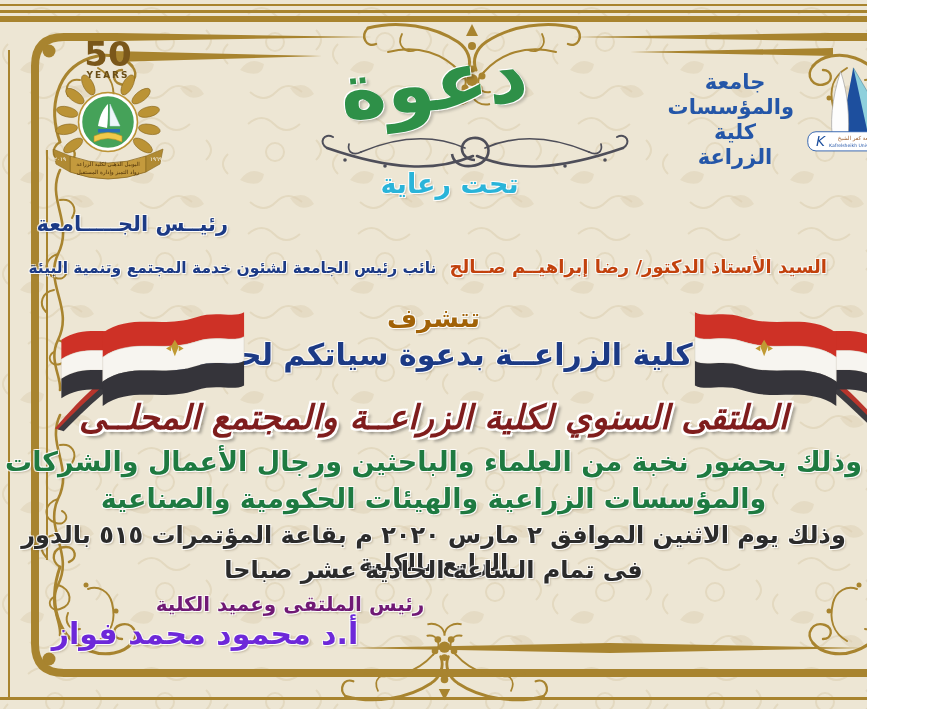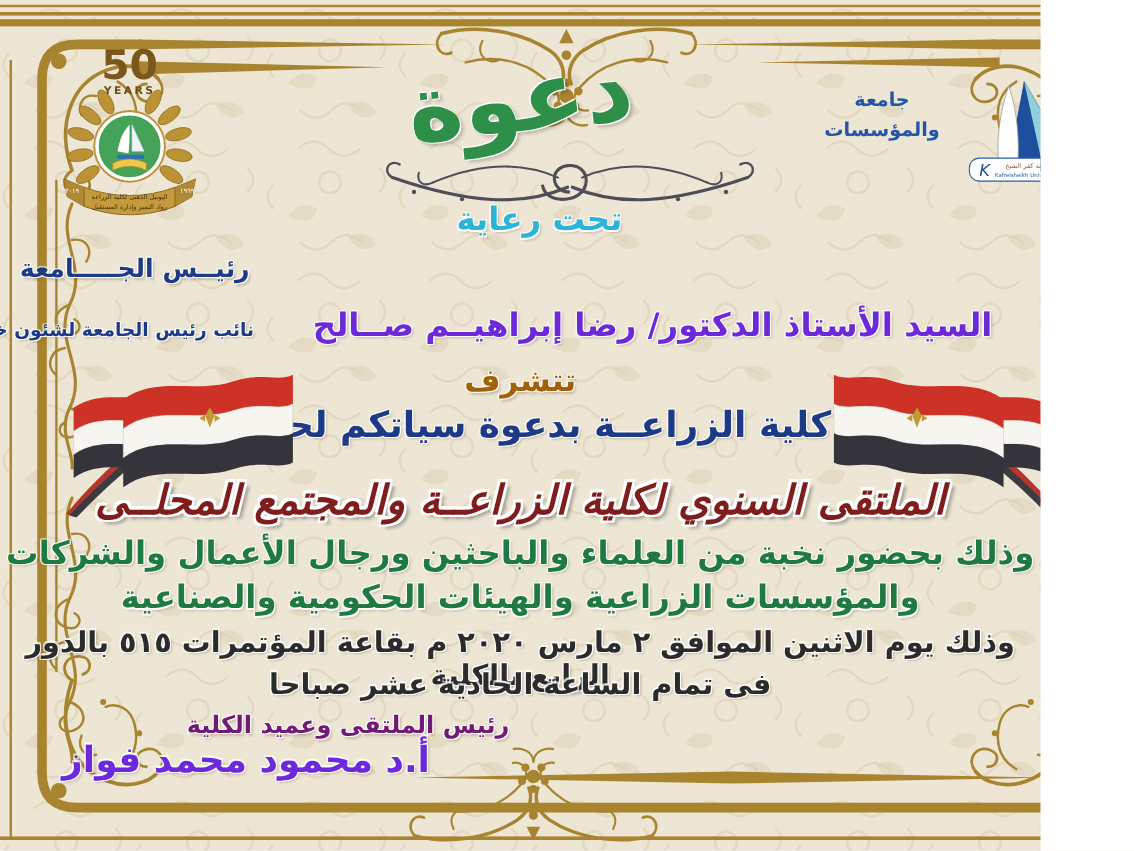--- a/index.html
+++ b/index.html
@@ -6,35 +6,35 @@
   body{width:945px;height:709px;overflow:hidden;font-family:"DejaVu Sans",sans-serif;}
   #poster{position:relative;width:867px;height:709px;background:#ede6d4;overflow:hidden;}
   #poster > *{position:absolute;}
   .c{left:0;right:0;text-align:center;}
   .rtl{direction:rtl;}
   .emb{text-shadow:1px 1px 0 rgba(255,255,255,.9),-1px -1px 0 rgba(255,255,255,.7),1px -1px 0 rgba(255,255,255,.7),-1px 1px 0 rgba(255,255,255,.7),2px 2px 2px rgba(90,70,40,.25);}
   .invite-word{top:38px;font-size:78px;font-weight:bold;color:#2e9048;transform:rotate(-6deg);
     text-shadow:1px 1px 0 #fff,-1px -1px 0 #fff,3px 3px 3px rgba(0,0,0,.2);}
   .patronage{top:168px;font-size:27px;font-weight:bold;color:#2ab4d9;padding-left:32px;}
   .patron1-name{top:204px;left:195px;right:60px;text-align:center;font-size:27px;font-weight:bold;color:#df372d;white-space:nowrap;}
-  .patron1-title{top:212px;left:48px;width:160px;text-align:center;font-size:21px;font-weight:bold;color:#1c3a85;white-space:nowrap;}
+  .patron1-title{top:212px;left:48px;width:160px;text-align:center;font-size:21px;font-weight:bold;color:#1c3a85;white-space:nowrap;padding-left:20px;}
   .patron2{top:256px;left:40px;right:40px;text-align:center;white-space:nowrap;}
-  .patron2 .nm{font-size:27px;font-weight:bold;color:#6d28d9;margin-left:36px;}
+  .patron2 .nm{font-size:18px;font-weight:bold;color:#c2410c;}
   .patron2 .tl{font-size:15.5px;font-weight:bold;color:#1c3a85;margin-right:8px;}
   .honored{top:303px;font-size:26px;font-weight:bold;color:#a16207;}
   .invite-line{top:337px;font-size:30px;font-weight:bold;color:#1c3a85;}
   .event-title{top:397px;font-size:34px;font-weight:bold;color:#7f1d1d;
     text-shadow:-2px -2px 0 #fff,2px -2px 0 #fff,-2px 2px 0 #fff,2px 2px 0 #fff,0 -2px 0 #fff,0 2px 0 #fff,4px 4px 3px rgba(0,0,0,.3);font-style:italic;}
   .green-line{font-size:27px;font-weight:bold;color:#1e7a41;}
   .g1{top:446px;} .g2{top:483px;}
   .black-line{font-size:24px;font-weight:bold;color:#2b2b2b;}
   .b1{top:521px;} .b2{top:556px;}
   .role{top:592px;left:120px;width:340px;text-align:center;font-size:20px;font-weight:bold;color:#701a75;}
   .sig{top:616px;left:40px;width:330px;text-align:center;font-size:30px;font-weight:bold;color:#6d28d9;}
-  .univ-text{top:70px;left:676px;width:118px;text-align:center;font-size:16px;line-height:25px;font-weight:bold;color:#2456a8;}
+  .univ-text{top:70px;left:676px;width:118px;text-align:center;font-size:21px;line-height:25px;font-weight:bold;color:#2456a8;}
   svg text{font-family:"DejaVu Sans",sans-serif;}
   .flagL{left:52px;top:298px;}
   .flagR{left:692px;top:298px;transform:scaleX(-1);}
 </style>
 </head>
 <body>
 
 <div id="poster">
 
   <svg style="left:0;top:0" width="945" height="709" viewBox="0 0 945 709">
@@ -154,20 +154,21 @@
     <path d="M104 126 l17 -7 -3 15 -14 8 Z" fill="#b08a33" stroke="#8a681f" stroke-width=".6"></path>
     <text x="18" y="131" text-anchor="middle" font-size="5.5" fill="#fff">٢٠١٩</text>
     <text x="114" y="131" text-anchor="middle" font-size="5.5" fill="#fff">١٩٦٩</text>
     <text x="66" y="136" text-anchor="middle" font-size="5.5" fill="#4a2f08">اليوبيل الذهبى لكلية الزراعة</text>
     <text x="66" y="144" text-anchor="middle" font-size="5.5" fill="#4a2f08">رواد التميز وإدارة المستقبل</text>
   </svg>
 
   <div class="univ-text rtl">
     <div>جامعة</div>
     <div>والمؤسسات</div>
+    <div>كلية الزراعة</div>
   </div>
 
   <svg style="left:795px;top:58px" width="105" height="100" viewBox="0 0 115 100">
     <polygon points="64,6 112,88 52,88" fill="#8fd0dc" stroke="#4a7f96" stroke-width=".6"></polygon>
     <polygon points="64,6 82,88 48,88" fill="#1d4f9e"></polygon>
     <path d="M50 10 C40 40 38 68 42 88 L58 88 C60 60 58 34 50 10 Z" fill="#fdfdfd" stroke="#9a9a9a" stroke-width=".7"></path>
     <rect x="14" y="76" width="92" height="21" rx="9" fill="#ffffff" stroke="#2a5cab" stroke-width="1"></rect>
     <text x="23" y="92" font-family="DejaVu Serif, serif" font-style="italic" font-size="15" fill="#1d4f9e">K</text>
     <text x="68" y="85" text-anchor="middle" font-size="6" fill="#9c5a28">جامعة كفر الشيخ</text>
     <text x="66" y="93" text-anchor="middle" font-size="5" fill="#2456a8">Kafrelsheikh University</text>

